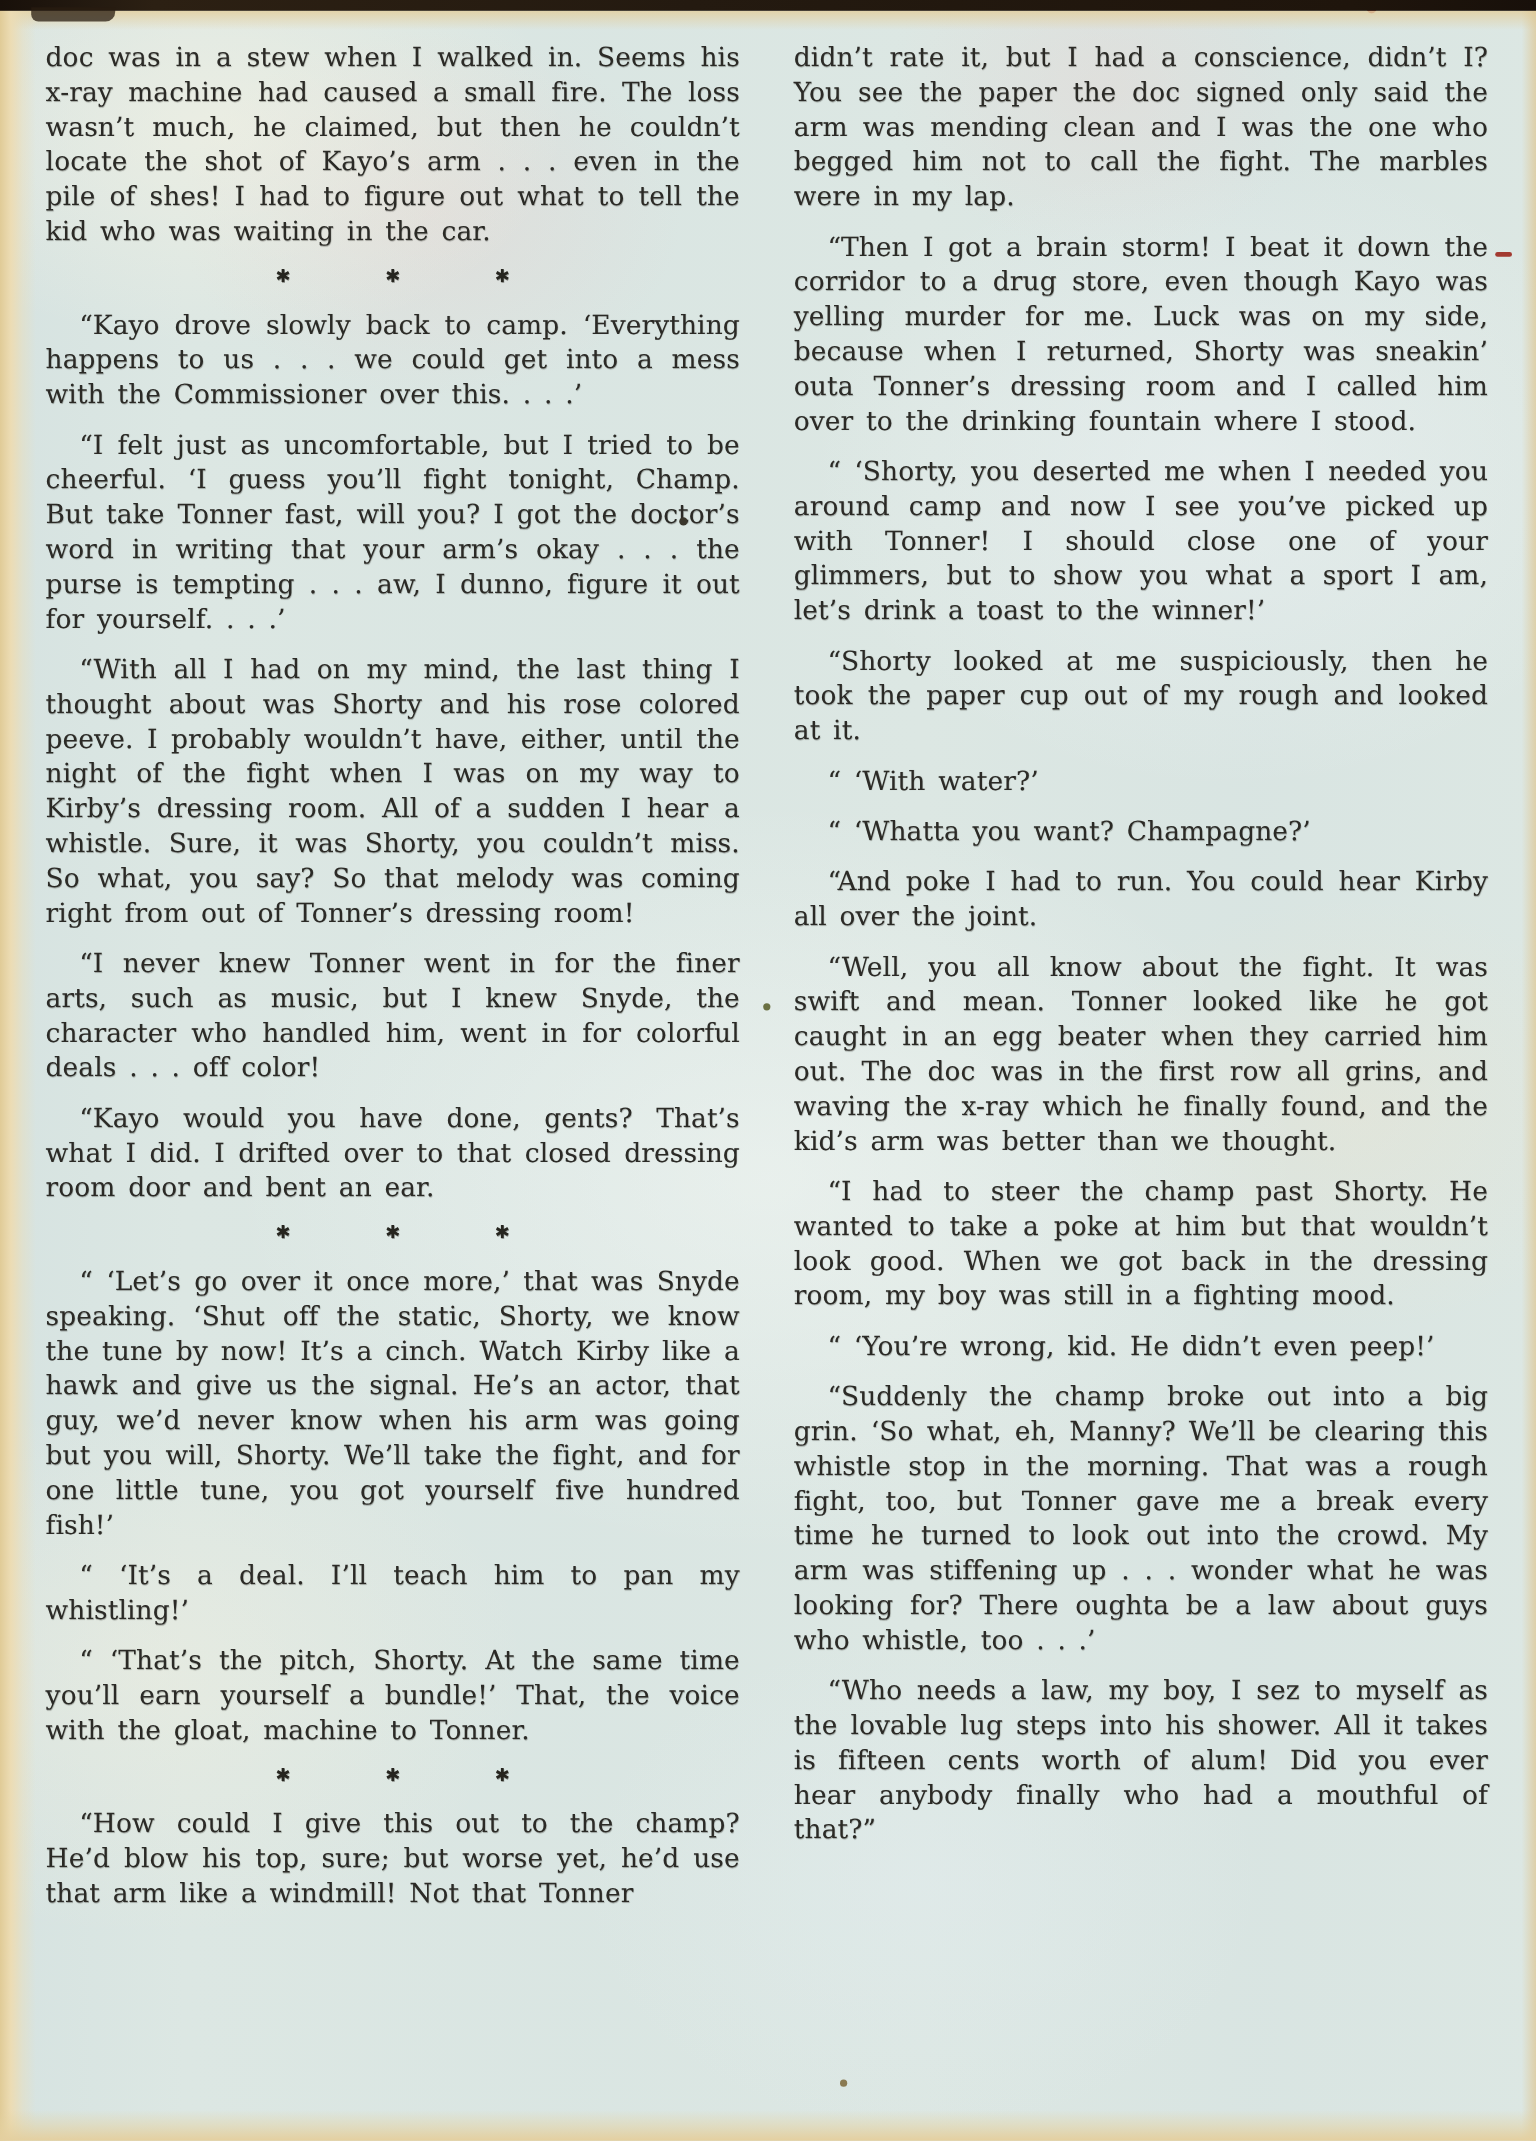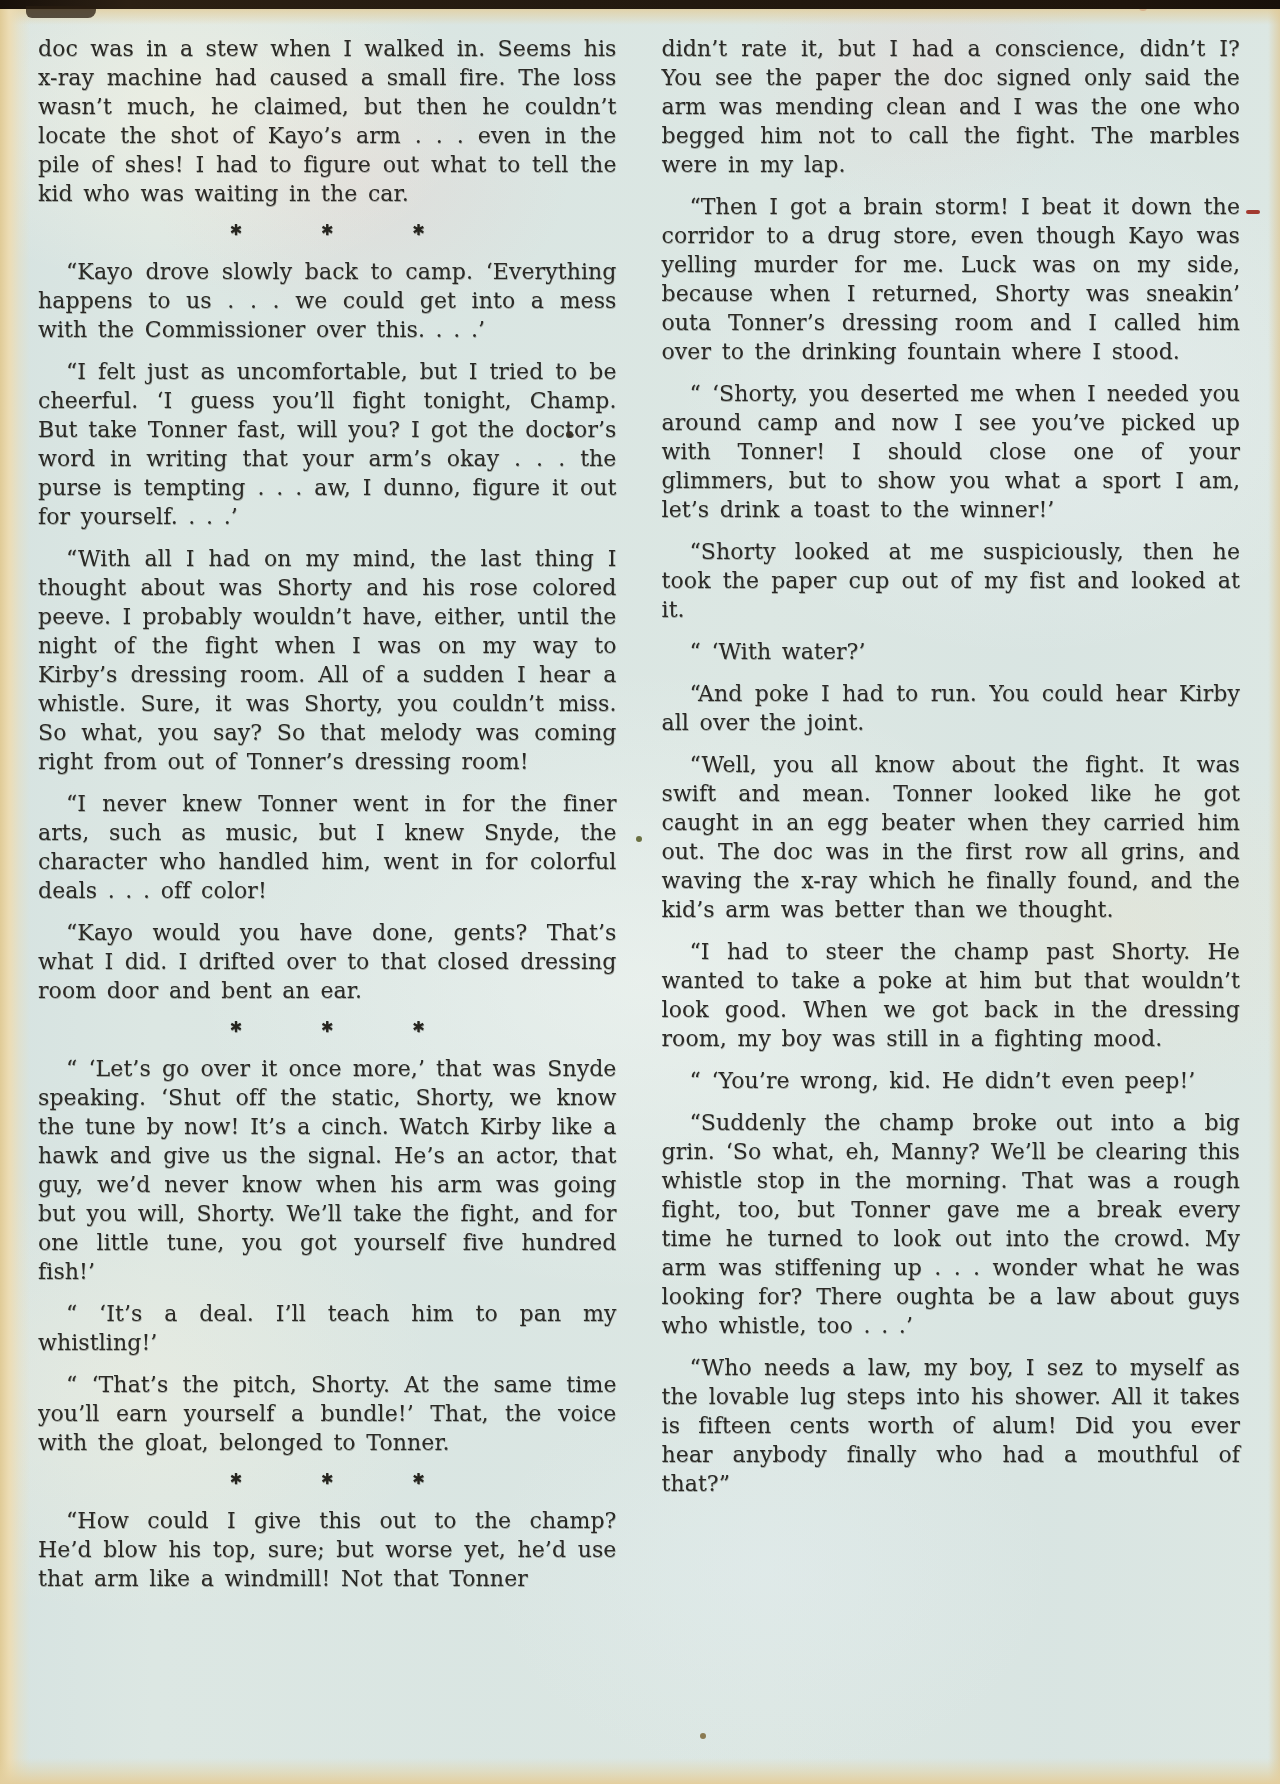--- a/index.html
+++ b/index.html
@@ -106,30 +106,31 @@
         <p class="para cont">doc was in a stew when I walked in. Seems his x-ray machine had caused a small fire. The loss wasn’t much, he claimed, but then he couldn’t locate the shot of Kayo’s arm . . . even in the pile of shes! I had to figure out what to tell the kid who was waiting in the car.</p>
         <div class="sep">✱ ✱ ✱</div>
         <p class="para">“Kayo drove slowly back to camp. ‘Everything happens to us . . . we could get into a mess with the Commissioner over this. . . .’</p>
         <p class="para">“I felt just as uncomfortable, but I tried to be cheerful. ‘I guess you’ll fight tonight, Champ. But take Tonner fast, will you? I got the doctor’s word in writing that your arm’s okay . . . the purse is tempting . . . aw, I dunno, figure it out for yourself. . . .’</p>
         <p class="para">“With all I had on my mind, the last thing I thought about was Shorty and his rose colored peeve. I probably wouldn’t have, either, until the night of the fight when I was on my way to Kirby’s dressing room. All of a sudden I hear a whistle. Sure, it was Shorty, you couldn’t miss. So what, you say? So that melody was coming right from out of Tonner’s dressing room!</p>
         <p class="para">“I never knew Tonner went in for the finer arts, such as music, but I knew Snyde, the character who handled him, went in for colorful deals . . . off color!</p>
         <p class="para">“Kayo would you have done, gents? That’s what I did. I drifted over to that closed dressing room door and bent an ear.</p>
         <div class="sep">✱ ✱ ✱</div>
         <p class="para">“ ‘Let’s go over it once more,’ that was Snyde speaking. ‘Shut off the static, Shorty, we know the tune by now! It’s a cinch. Watch Kirby like a hawk and give us the signal. He’s an actor, that guy, we’d never know when his arm was going but you will, Shorty. We’ll take the fight, and for one little tune, you got yourself five hundred fish!’</p>
         <p class="para">“ ‘It’s a deal. I’ll teach him to pan my whistling!’</p>
-        <p class="para">“ ‘That’s the pitch, Shorty. At the same time you’ll earn yourself a bundle!’ That, the voice with the gloat, belonged to Tonner.</p>
+        <p class="para">“ ‘That’s the pitch, Shorty. At the same time you’ll earn yourself a bundle!’ That, the voice with the gloat, machine to Tonner.</p>
         <div class="sep">✱ ✱ ✱</div>
         <p class="para">“How could I give this out to the champ? He’d blow his top, sure; but worse yet, he’d use that arm like a windmill! Not that Tonner</p>
       </div>
     <div class="col">
         <p class="para cont">didn’t rate it, but I had a conscience, didn’t I? You see the paper the doc signed only said the arm was mending clean and I was the one who begged him not to call the fight. The marbles were in my lap.</p>
         <p class="para">“Then I got a brain storm! I beat it down the corridor to a drug store, even though Kayo was yelling murder for me. Luck was on my side, because when I returned, Shorty was sneakin’ outa Tonner’s dressing room and I called him over to the drinking fountain where I stood.</p>
         <p class="para">“ ‘Shorty, you deserted me when I needed you around camp and now I see you’ve picked up with Tonner! I should close one of your glimmers, but to show you what a sport I am, let’s drink a toast to the winner!’</p>
-        <p class="para">“Shorty looked at me suspiciously, then he took the paper cup out of my fist and looked at it.</p>
+        <p class="para">“Shorty looked at me suspiciously, then he took the paper cup out of my rough and looked at it.</p>
         <p class="para">“ ‘With water?’</p>
+        <p class="para">“ ‘Whatta you want? Champagne?’</p>
         <p class="para">“And poke I had to run. You could hear Kirby all over the joint.</p>
         <p class="para">“Well, you all know about the fight. It was swift and mean. Tonner looked like he got caught in an egg beater when they carried him out. The doc was in the first row all grins, and waving the x-ray which he finally found, and the kid’s arm was better than we thought.</p>
         <p class="para">“I had to steer the champ past Shorty. He wanted to take a poke at him but that wouldn’t look good. When we got back in the dressing room, my boy was still in a fighting mood.</p>
         <p class="para">“ ‘You’re wrong, kid. He didn’t even peep!’</p>
         <p class="para">“Suddenly the champ broke out into a big grin. ‘So what, eh, Manny? We’ll be clearing this whistle stop in the morning. That was a rough fight, too, but Tonner gave me a break every time he turned to look out into the crowd. My arm was stiffening up . . . wonder what he was looking for? There oughta be a law about guys who whistle, too . . .’</p>
         <p class="para">“Who needs a law, my boy, I sez to myself as the lovable lug steps into his shower. All it takes is fifteen cents worth of alum! Did you ever hear anybody finally who had a mouthful of that?”</p>
       </div>
   </div>
 </div>
 

